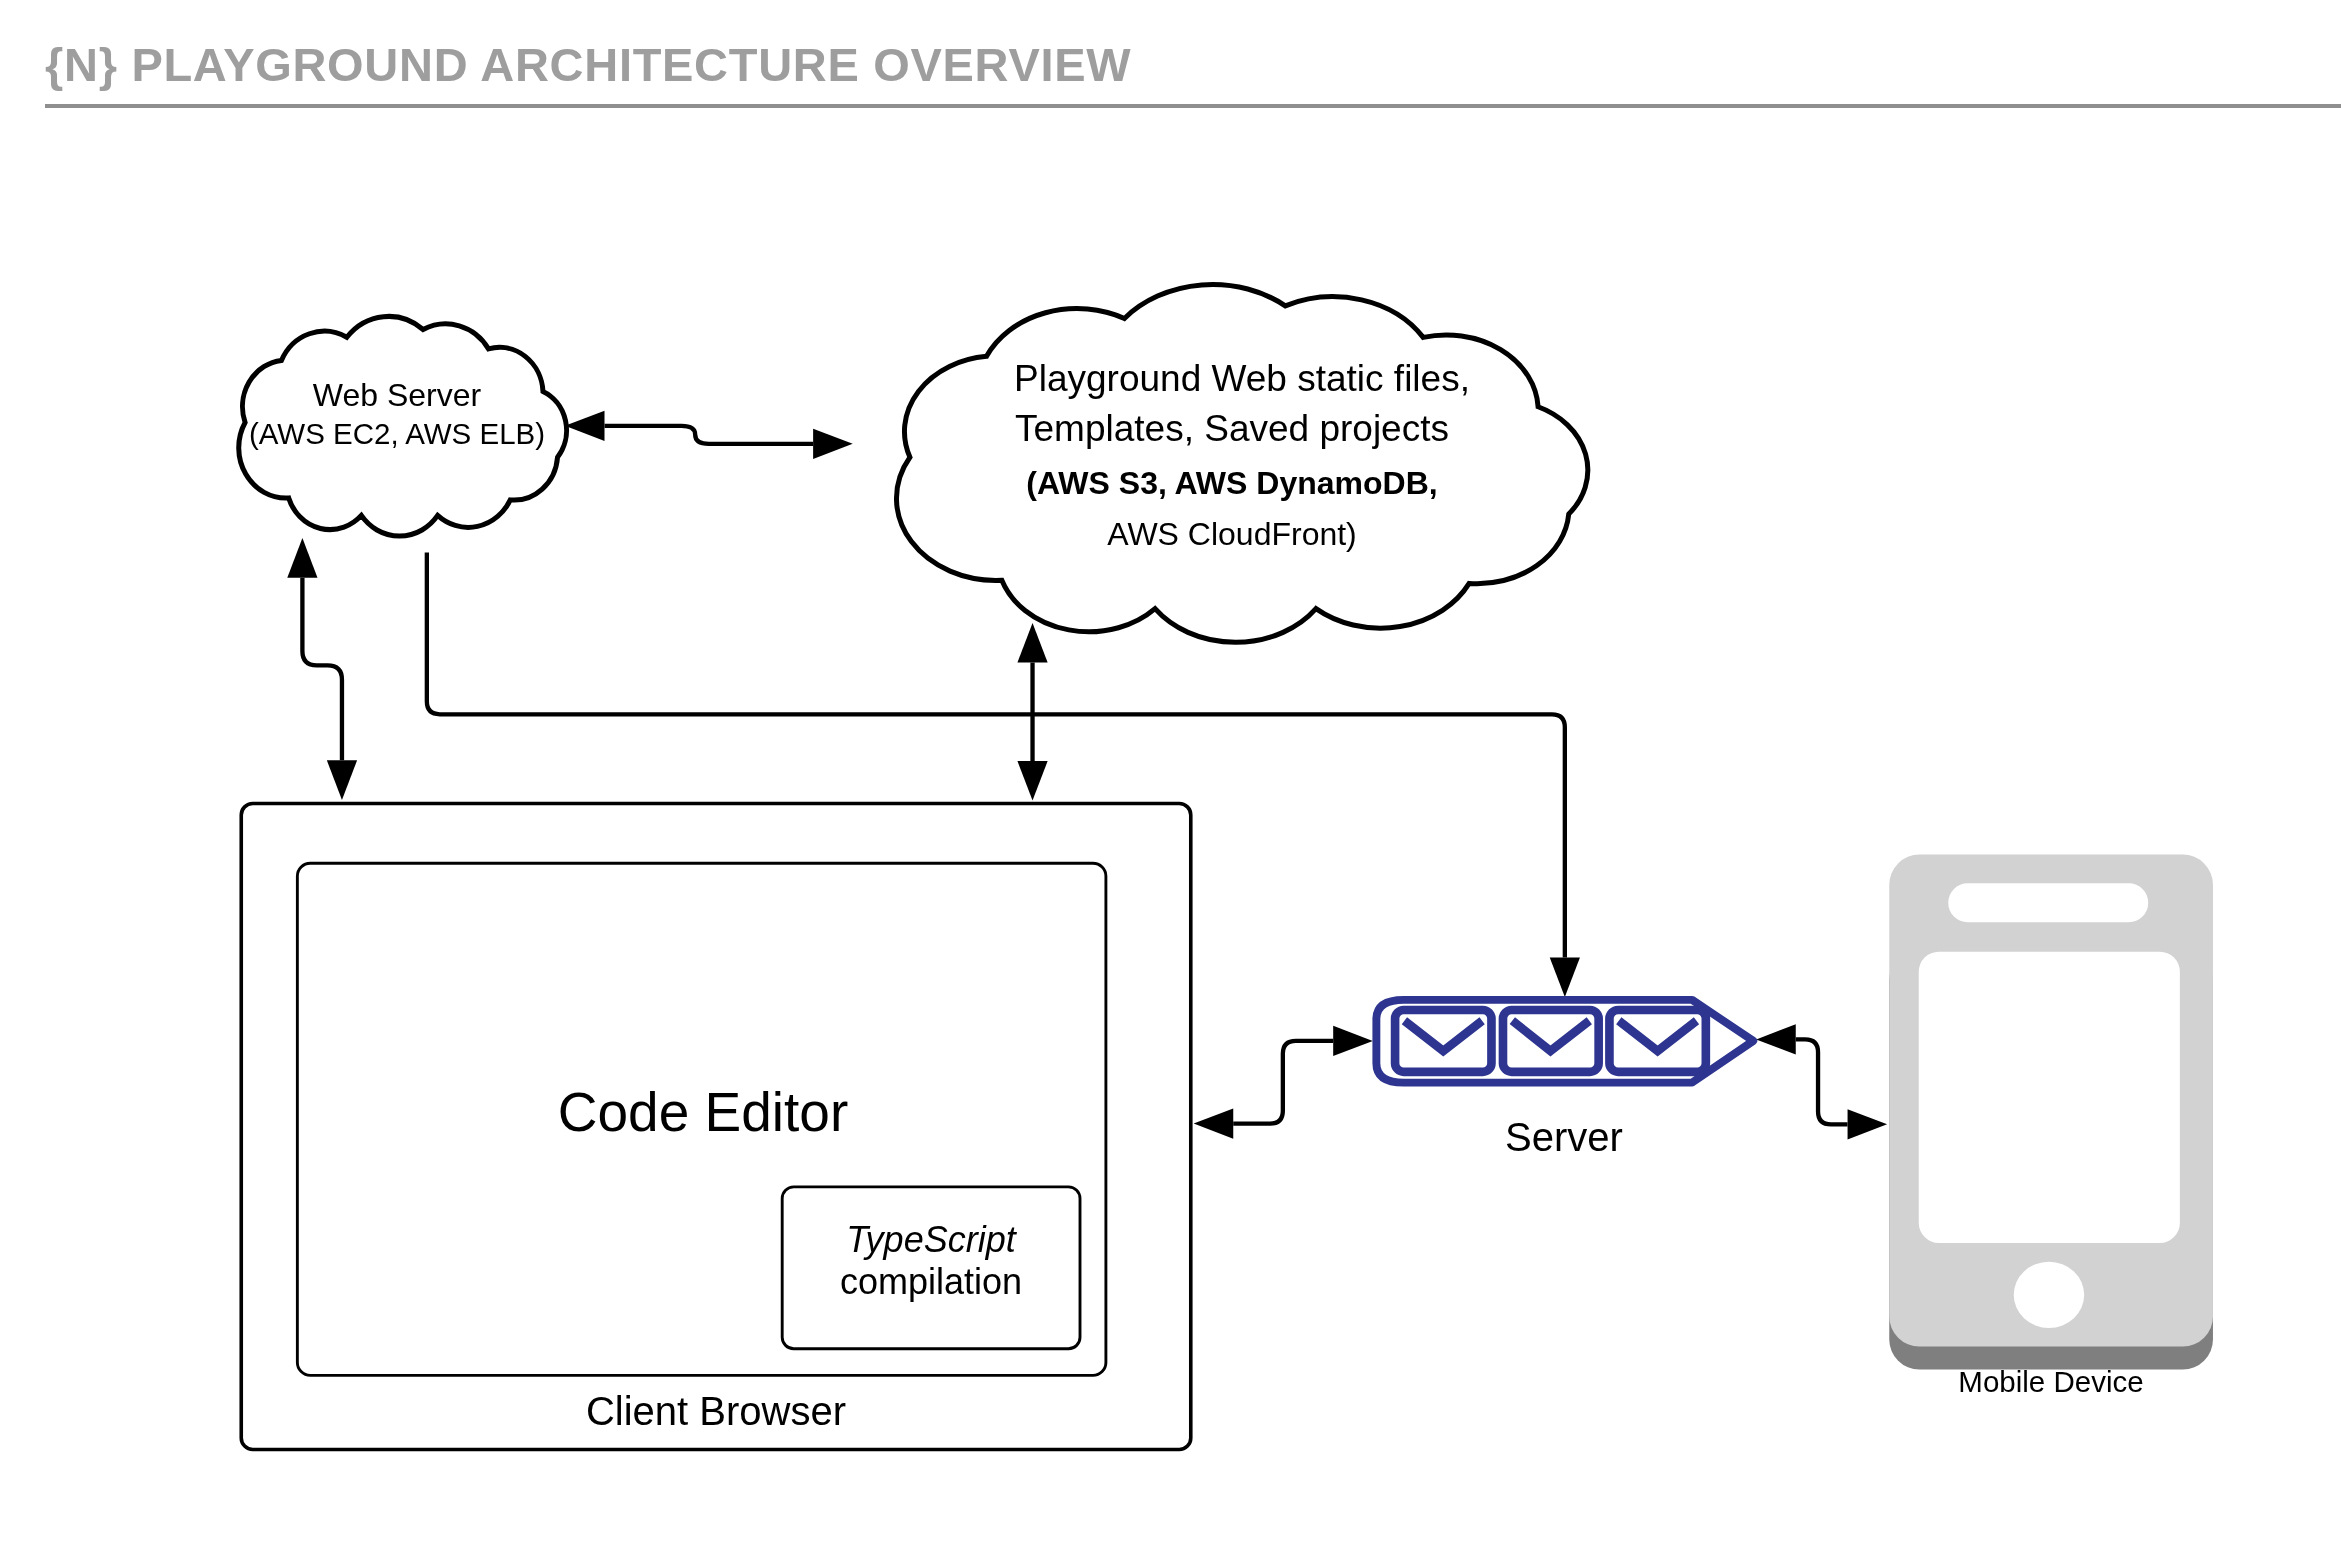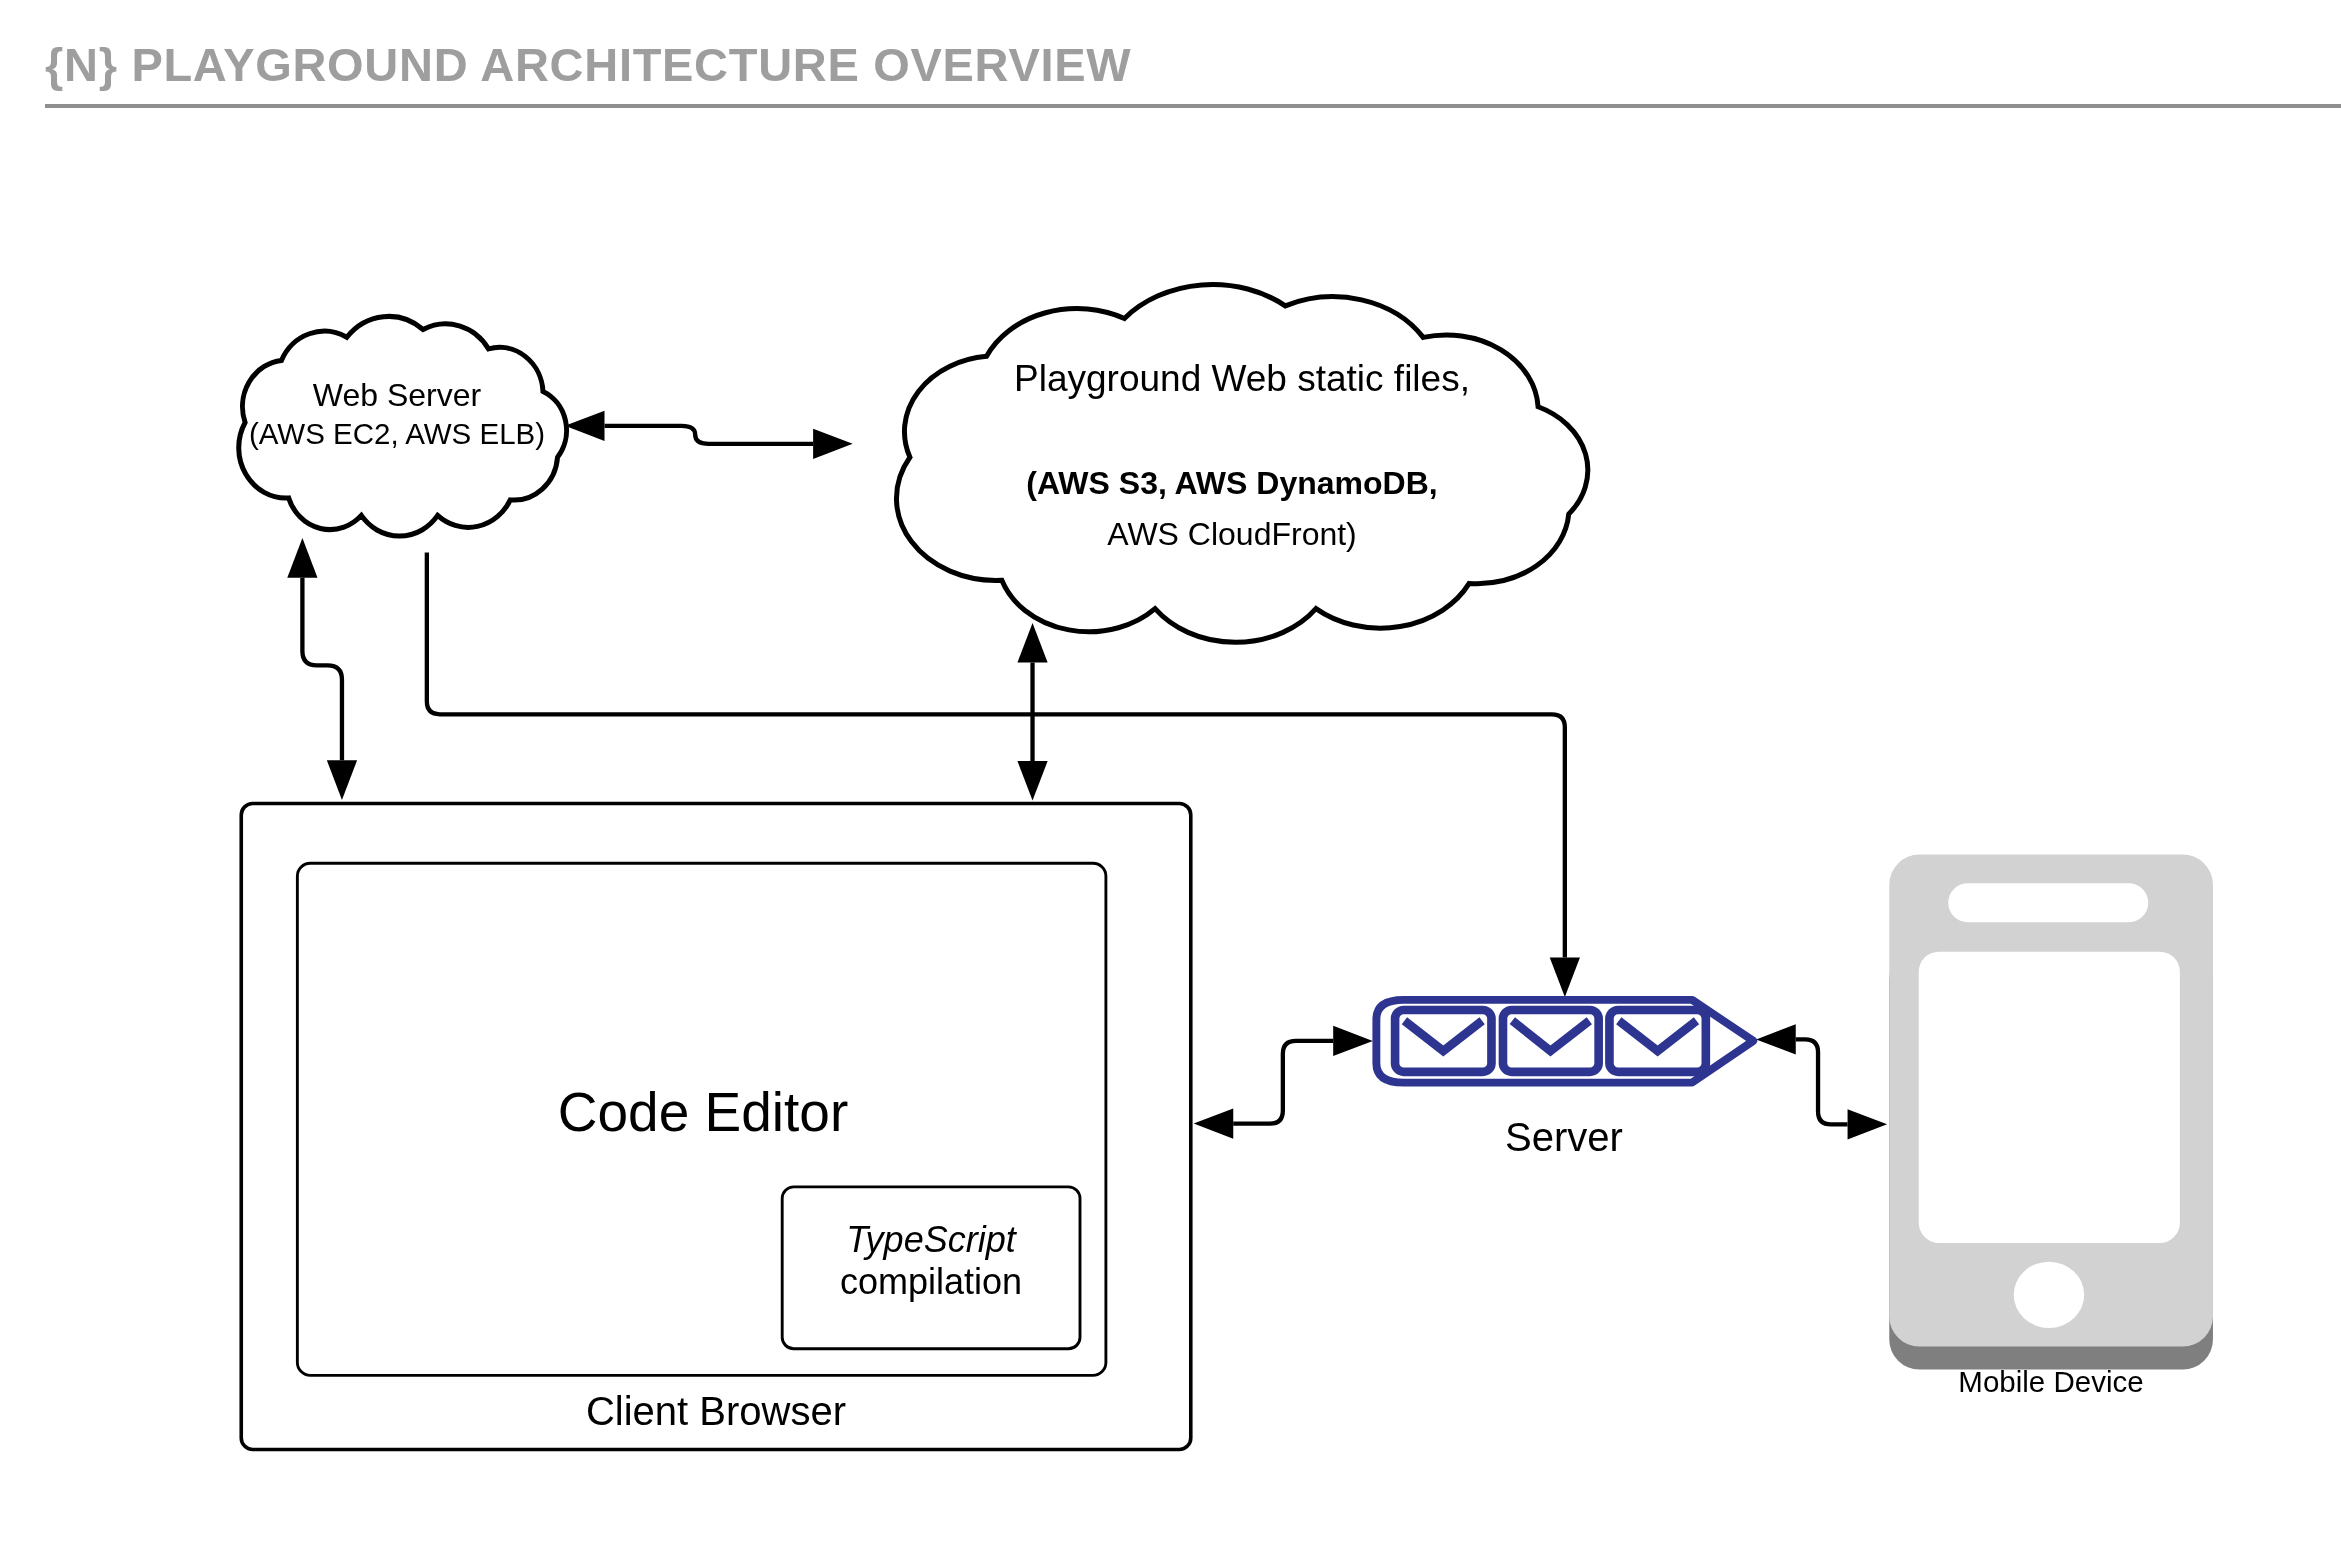--- a/index.html
+++ b/index.html
@@ -124,20 +124,21 @@
     </g>
   </svg>
 
   <div class="page-title">{N} PLAYGROUND ARCHITECTURE OVERVIEW</div>
   <div class="title-rule"></div>
 
   <div class="lbl ws-l1">Web Server</div>
   <div class="lbl ws-l2">(AWS EC2, AWS ELB)</div>
 
   <div class="lbl st-l1">Playground Web static files,</div>
+  <div class="lbl st-l2">Templates, Saved projects</div>
   <div class="lbl st-l3">(AWS S3, AWS DynamoDB,</div>
   <div class="lbl st-l4">AWS CloudFront)</div>
 
   <div class="lbl code-editor-lbl">Code Editor</div>
 
   <div class="lbl ts-l1">TypeScript</div>
   <div class="lbl ts-l2">compilation</div>
 
   <div class="lbl client-browser-lbl">Client Browser</div>
 

